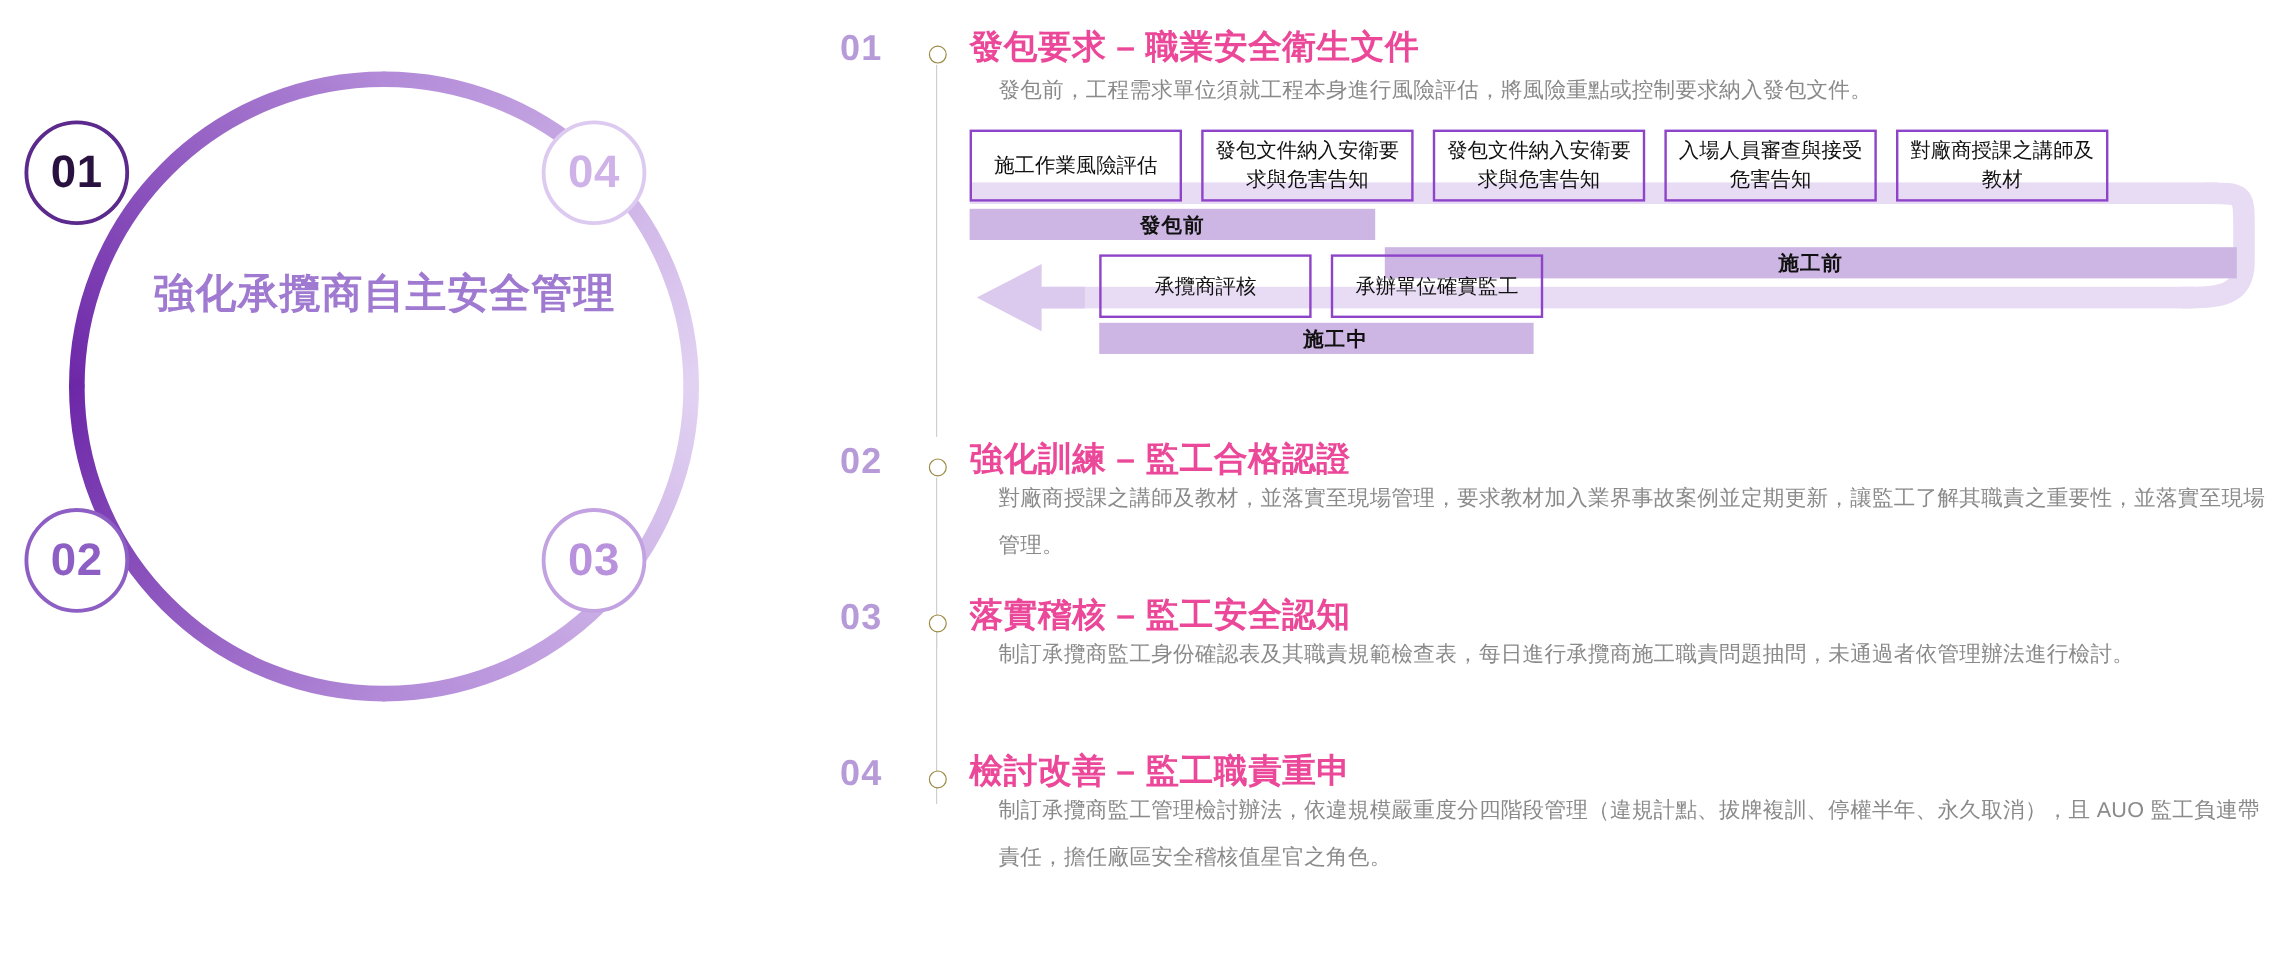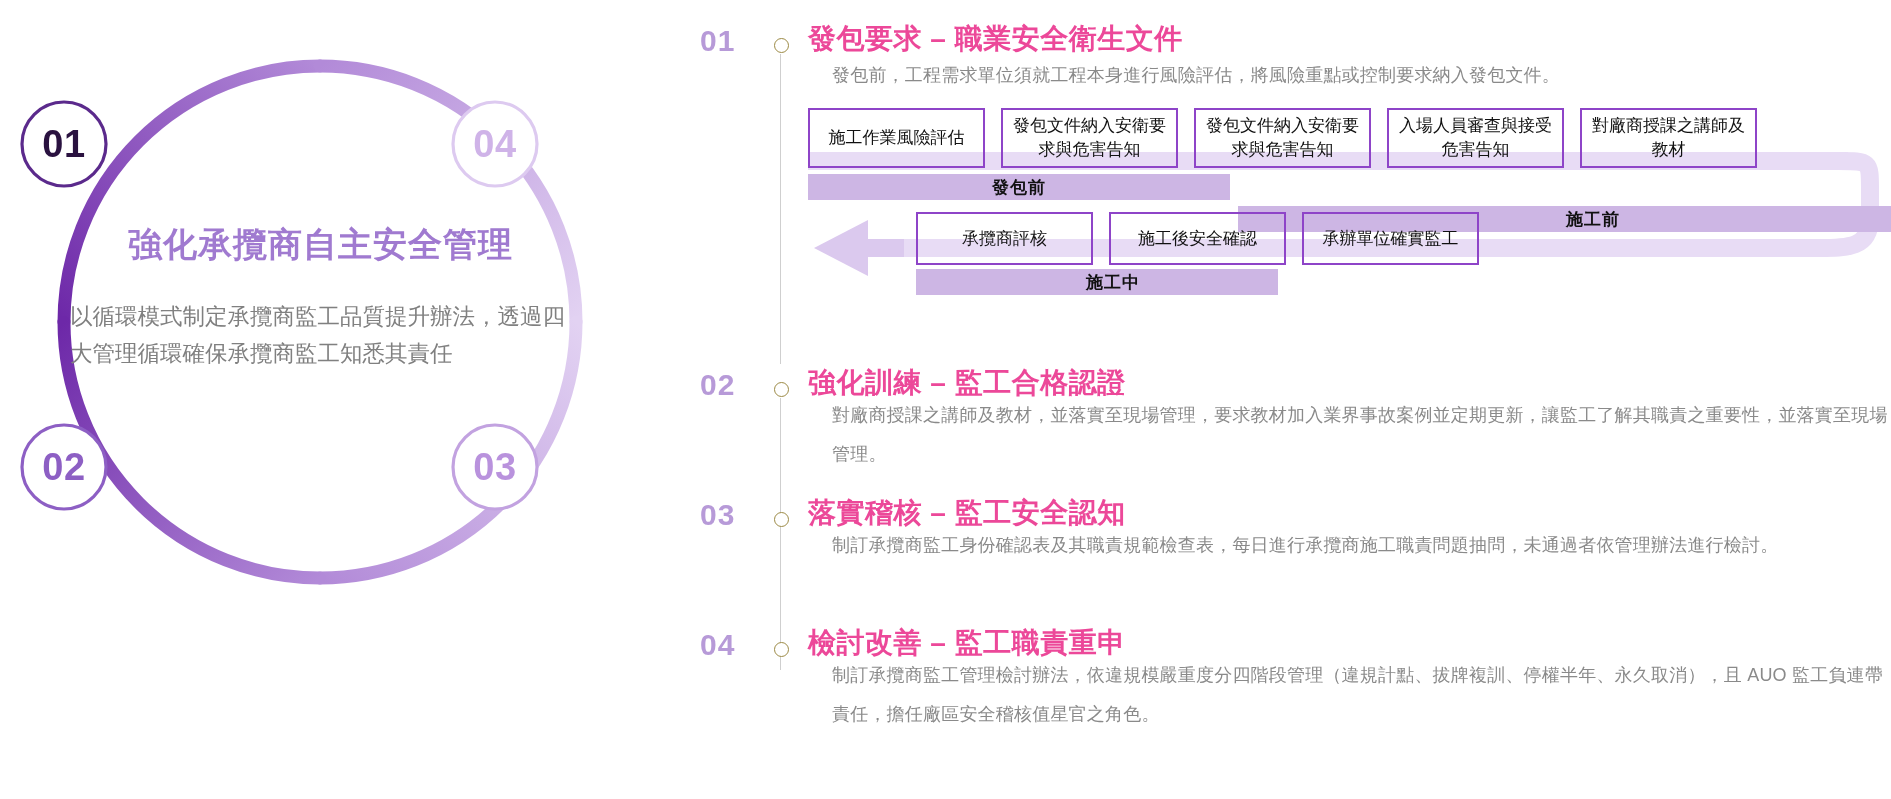--- a/index.html
+++ b/index.html
@@ -167,21 +167,21 @@
     font-size: 17px;
     font-weight: 700;
     color: #111;
     letter-spacing: 1px;
   }
 
   
   #row1 { left: 0; top: 0; }
   #row1 .flow-box { width: 177px; height: 60px; }
   #phase1 { left: 0; top: 66px; }
-  #phase1 .phase-bar.a { width: 422px; }
+  #phase1 .phase-bar.a { width: 338px; }
   #phase1 .phase-bar.b { width: 710px; margin-top: 32px; }
 
   
   #row2 { left: 108px; top: 104px; border-radius: 14px; }
   #row2 .flow-box { width: 177px; height: 53px; }
   #phase2 { left: 108px; top: 161px; }
   #phase2 .phase-bar.a { width: 362px; }
   #phase2 .phase-bar.b { width: 362px; padding-left: 32px; }
 </style>
 </head>
@@ -224,21 +224,20 @@
       <circle cx="495" cy="467" r="42" fill="#ffffff" stroke="#c2a2e0" stroke-width="3.2"></circle>
       <circle cx="495" cy="144" r="42" fill="#ffffff" stroke="#ddcaf0" stroke-width="3.2"></circle>
     </svg>
 
     <div class="node-label" id="node-01">01</div>
     <div class="node-label" id="node-02">02</div>
     <div class="node-label" id="node-03">03</div>
     <div class="node-label" id="node-04">04</div>
 
     <div id="cycle-heading">強化承攬商自主安全管理</div>
-    <div id="cycle-sub">以循環模式制定承攬商監工品質提升辦法，透過四大管理循環確保承攬商監工知悉其責任</div>
   </div>
 
   <div id="list-panel">
 
     <div class="item" style="top:24px;">
       <div class="item-num">01</div>
       <div class="item-marker"></div>
       <div class="item-rail" style="height:310px;"></div>
       <div class="item-title">發包要求 – 職業安全衛生文件</div>
       <div class="item-desc" style="top:32px; width:1060px;">發包前，工程需求單位須就工程本身進行風險評估，將風險重點或控制要求納入發包文件。</div>
@@ -276,23 +275,20 @@
         </div>
 
         <div class="phase-row" id="phase1">
           <div class="phase-bar a">發包前</div>
           <div class="phase-bar b">施工前</div>
         </div>
 
         <div class="flow-row" id="row2">
           <div class="flow-box">
               <span>承攬商評核</span>
-            </div>
-          <div class="flow-box">
-              <span>施工後安全確認</span>
             </div>
           <div class="flow-box">
               <span>承辦單位確實監工</span>
             </div>
         </div>
 
         <div class="phase-row" id="phase2">
           <div class="phase-bar b">施工中</div>
         </div>
       </div>

